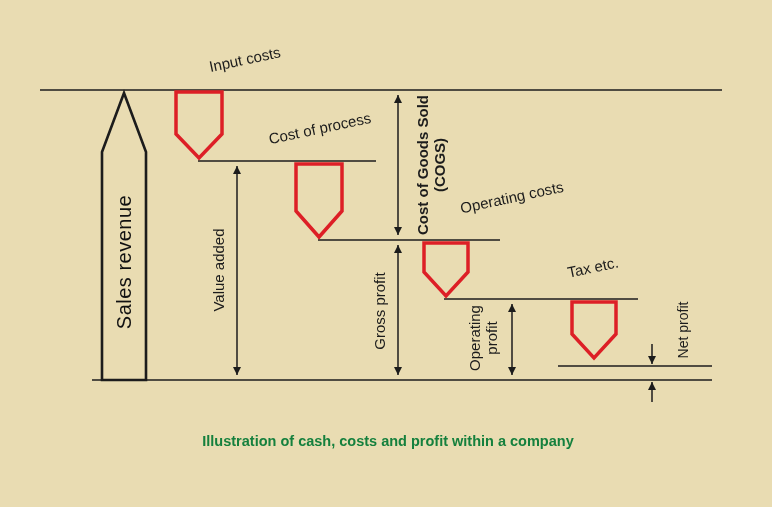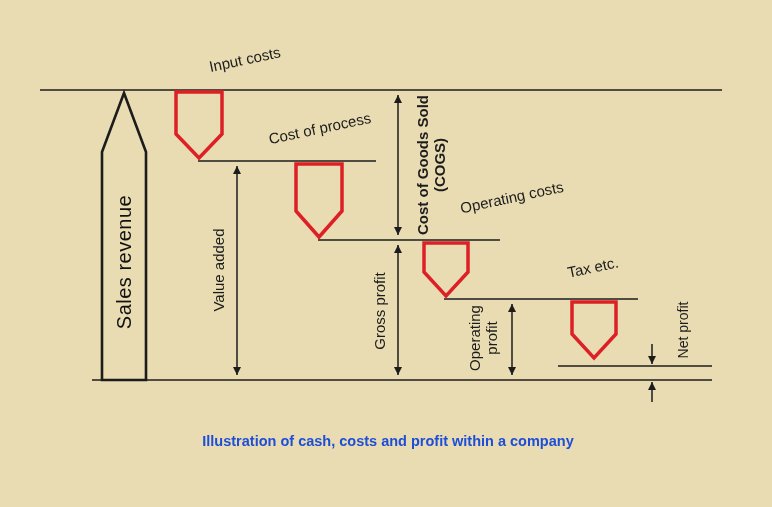--- a/index.html
+++ b/index.html
@@ -27,21 +27,21 @@
     font-size:20px;
     letter-spacing:0.5px;
     color:#111;
   }
   .caption{
     position:absolute;
     left:388px;top:441px;
     transform:translate(-50%,-50%);
     font-size:14.5px;
     font-weight:bold;
-    color:#1d4ed8;
+    color:#15803d;
     white-space:nowrap;
   }
 </style>
 </head>
 <body>
 
 <div class="stage">
 
   <svg width="772" height="507" viewBox="0 0 772 507">
     <defs>

